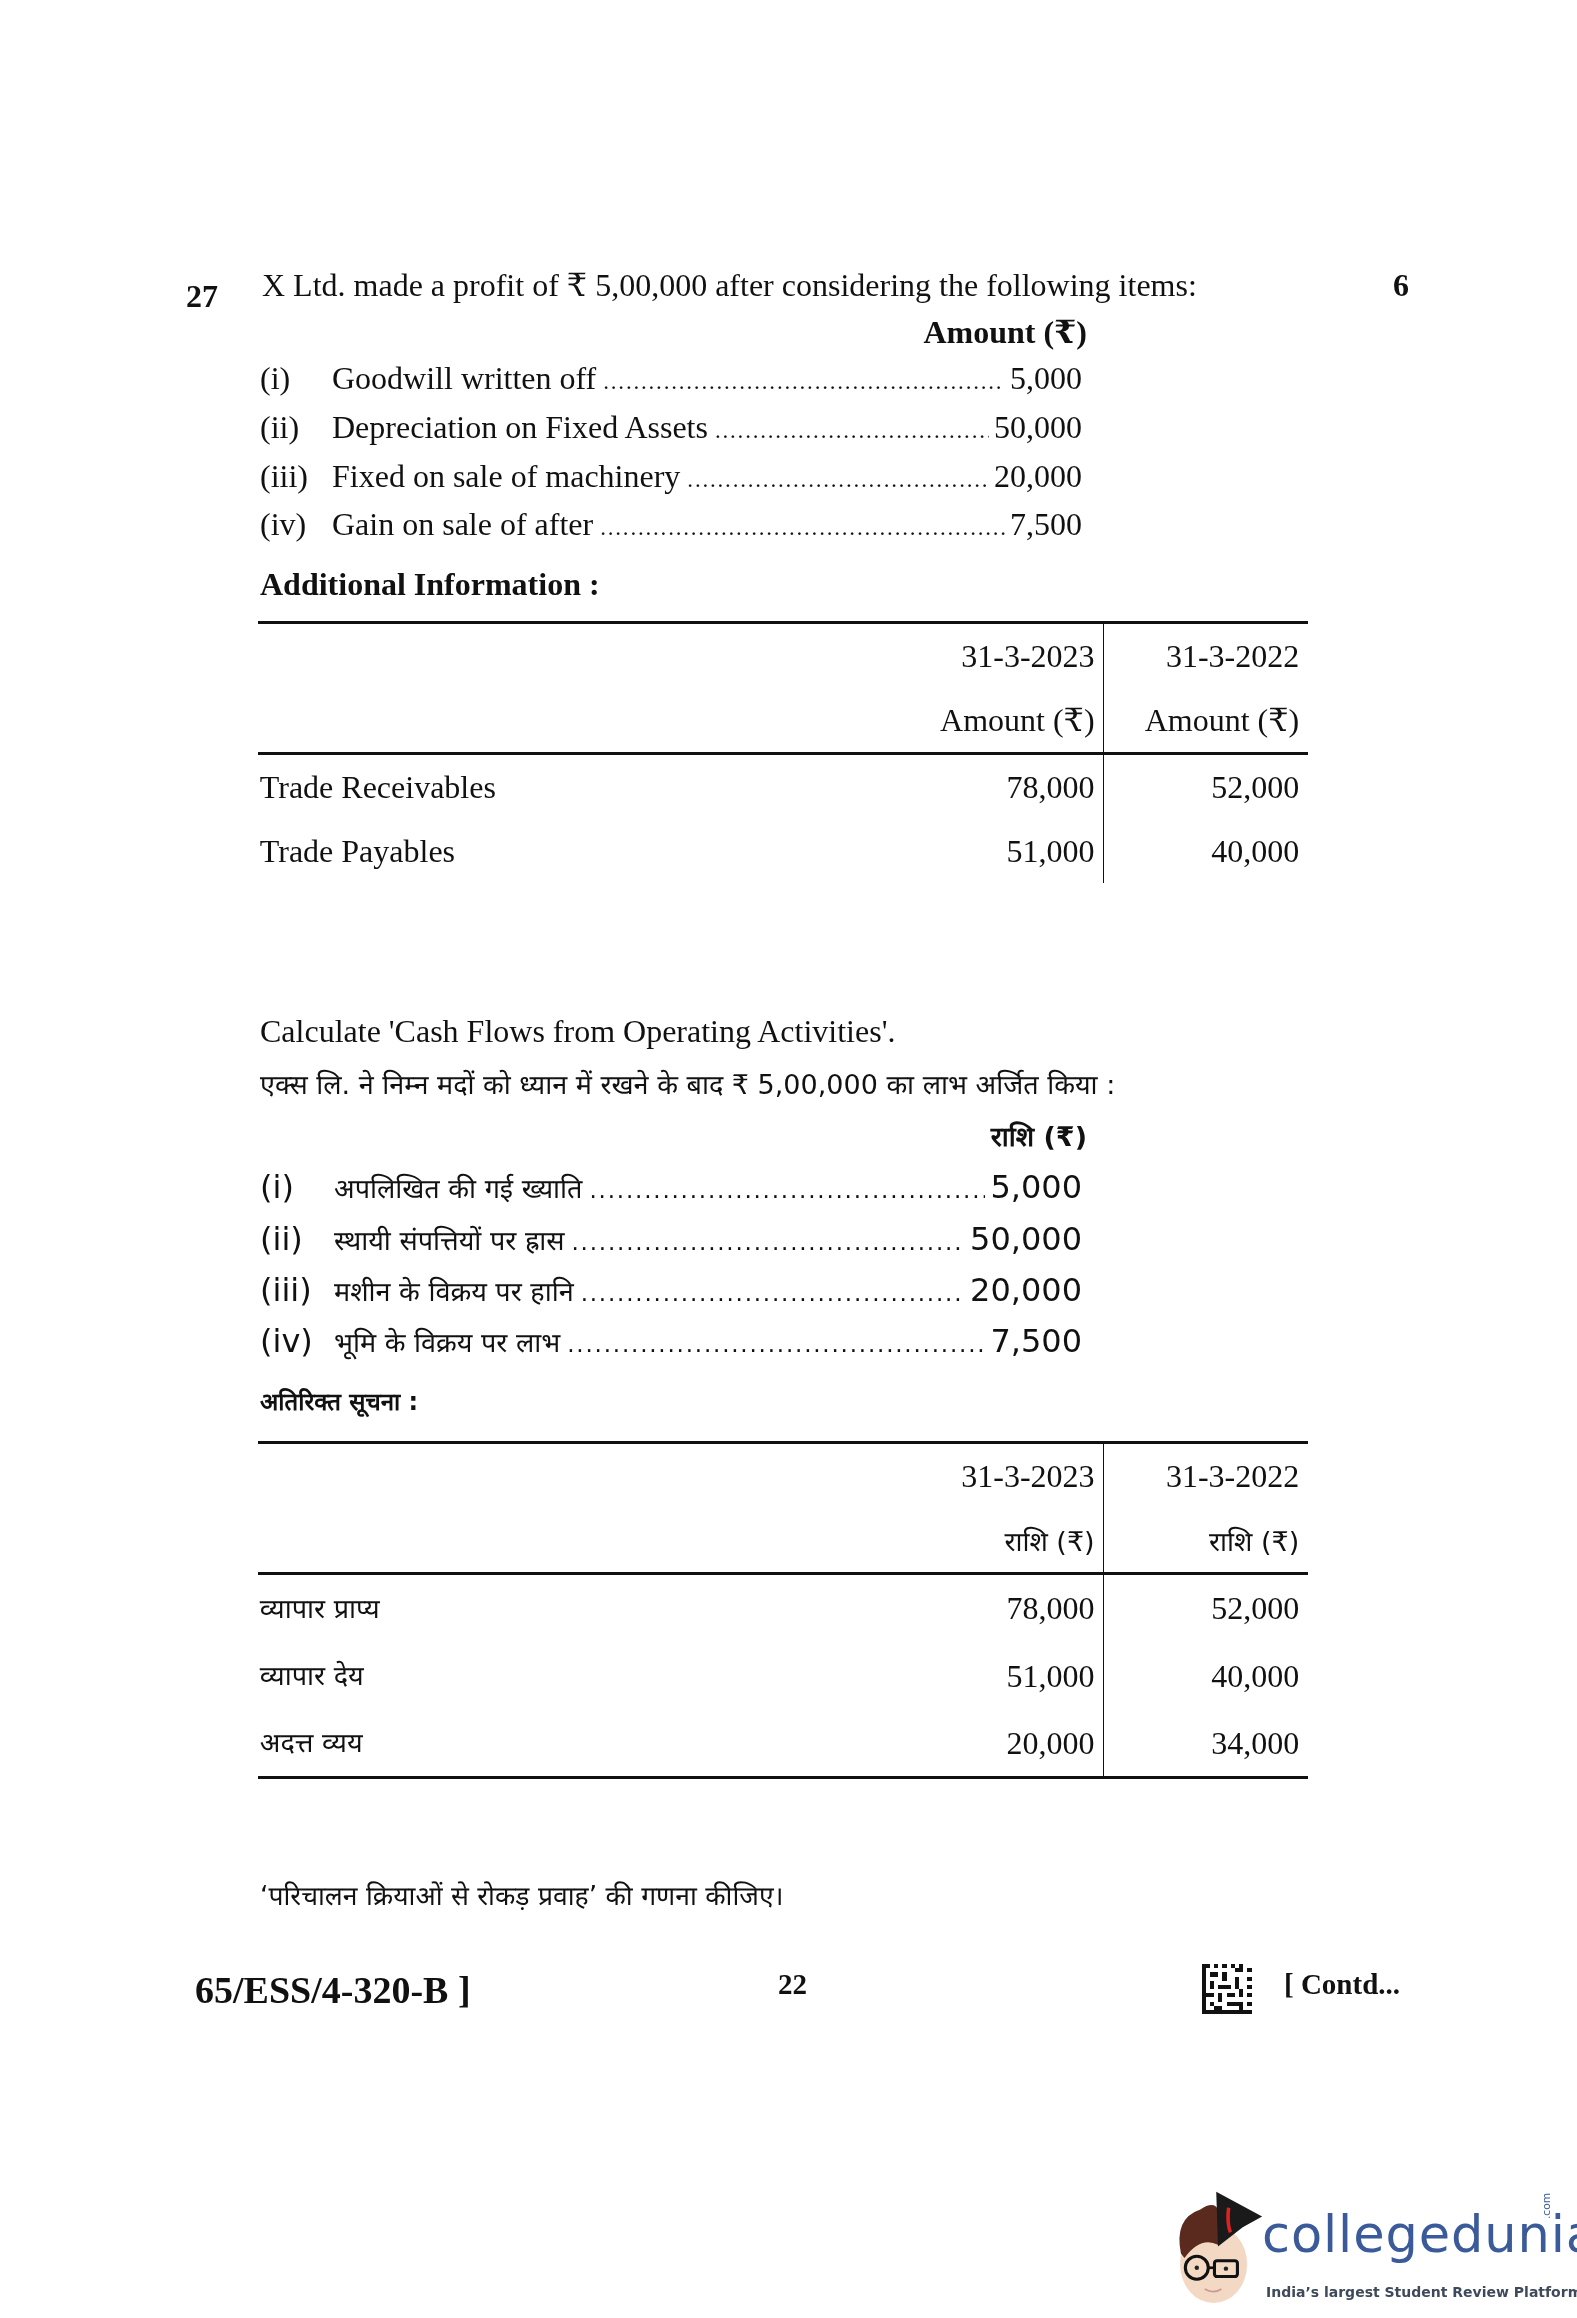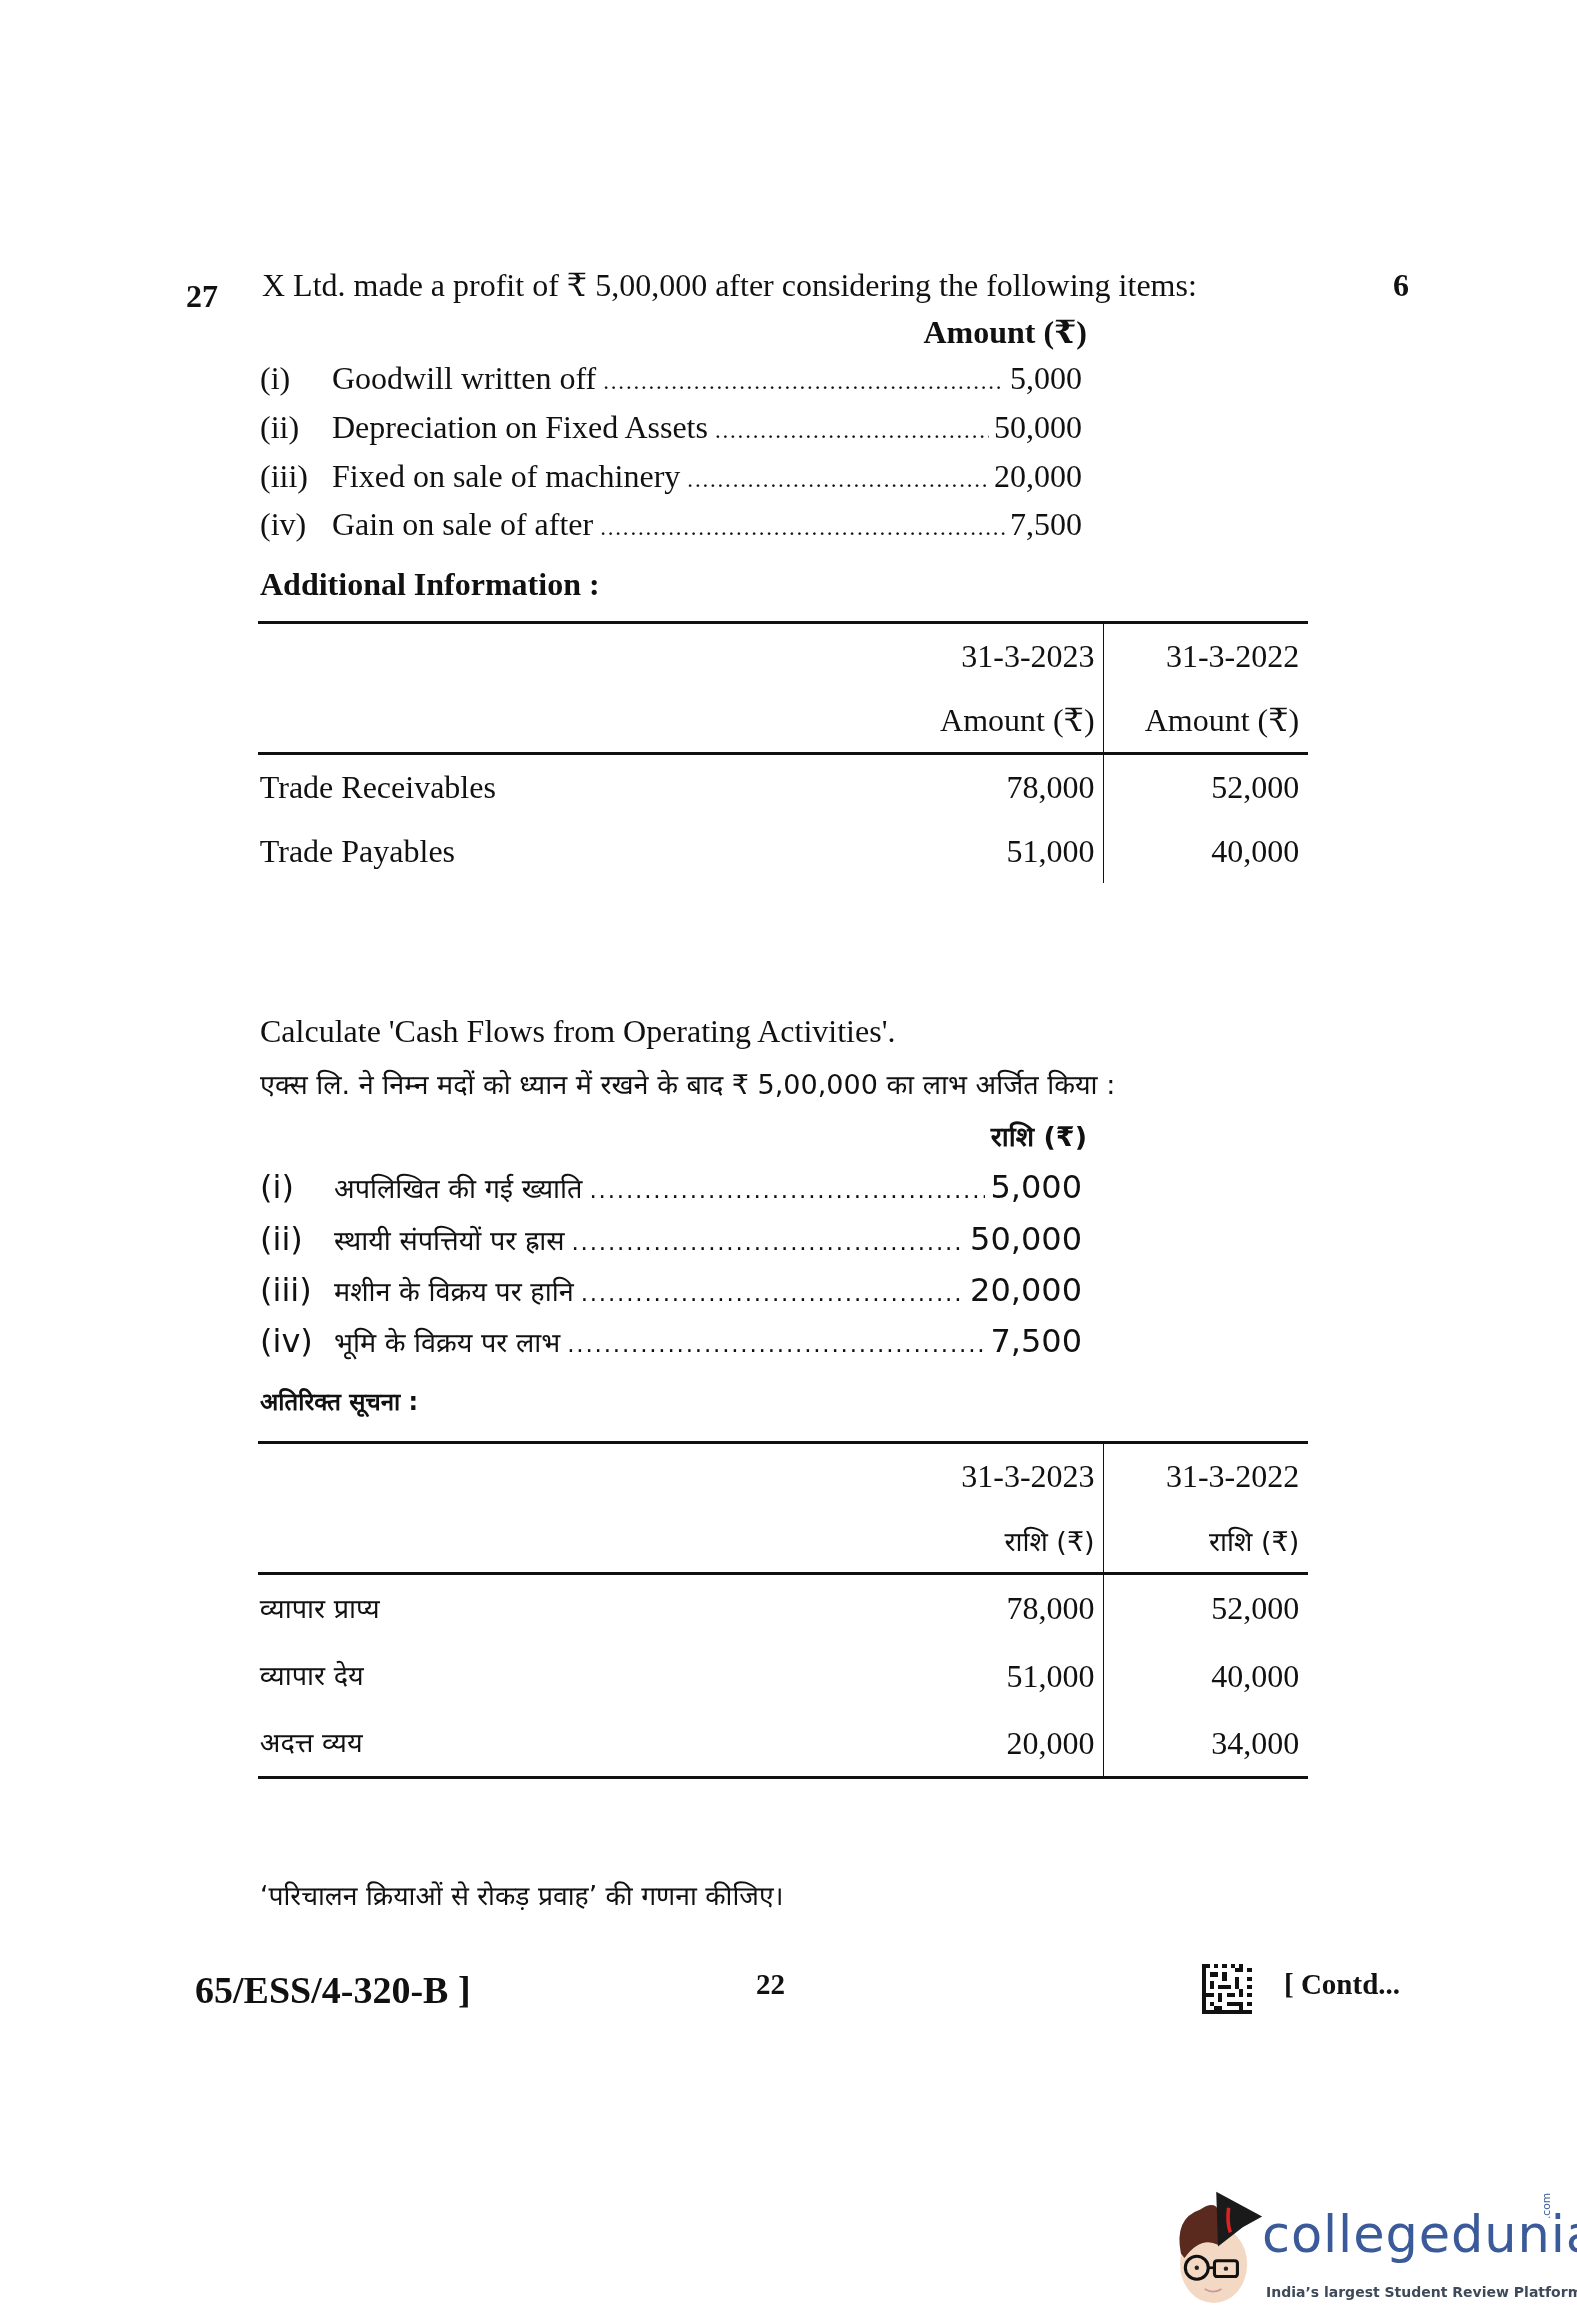--- a/index.html
+++ b/index.html
@@ -25,21 +25,21 @@
   table.info td, table.info th { padding:0 8.8px; font-weight:normal; }
   table.info .topline td { border-top:3.5px solid #111; height:0; padding:0; }
   table.info .head td { border-bottom:3.5px solid #111;margin-top:20px; }
   table.info .lastrow td { border-bottom:3.5px solid #111; }
   table.info td.c1 { border-right:1.8px solid #111; text-align:right; width:205px; }
   table.info td.c2 { text-align:right; width:186px; }
   table.info td.c0 { text-align:left; padding-left:1.8px; }
   .hdr-cell div { height:64px; line-height:64px; }
   .row td { height:64px; }
   .footer-code { left:187px; top:1968px; font-size:38px; font-weight:bold;margin-left:8px; }
-  .footer-page { left:756px; top:1968px; font-size:29px; font-weight:bold; }
+  .footer-page { left:778px; top:1968px; font-size:29px; font-weight:bold; }
   .footer-contd { left:1284px; top:1968px; font-size:29px; font-weight:bold;text-align:right; }
   .qr { left:1200px; top:1964px; width:53px; height:50px; }
   .brand { left:1262px; top:2205px; font-family:"DejaVu Sans", sans-serif; font-size:51px; color:#3b5a9a; letter-spacing:0.9px; }
   .brand-com { left:1540px; top:2219px; font-family:"DejaVu Sans", sans-serif; font-size:10.6px; color:#3b5a9a; transform:rotate(-90deg); transform-origin:left top; }
   .tagline { left:1266px; top:2284px; font-family:"DejaVu Sans", sans-serif; font-size:14px; font-weight:bold; color:#3e4a5a; }
 </style>
 </head>
 <body>
 
 <div class="abs txt bold qno">27</div>

